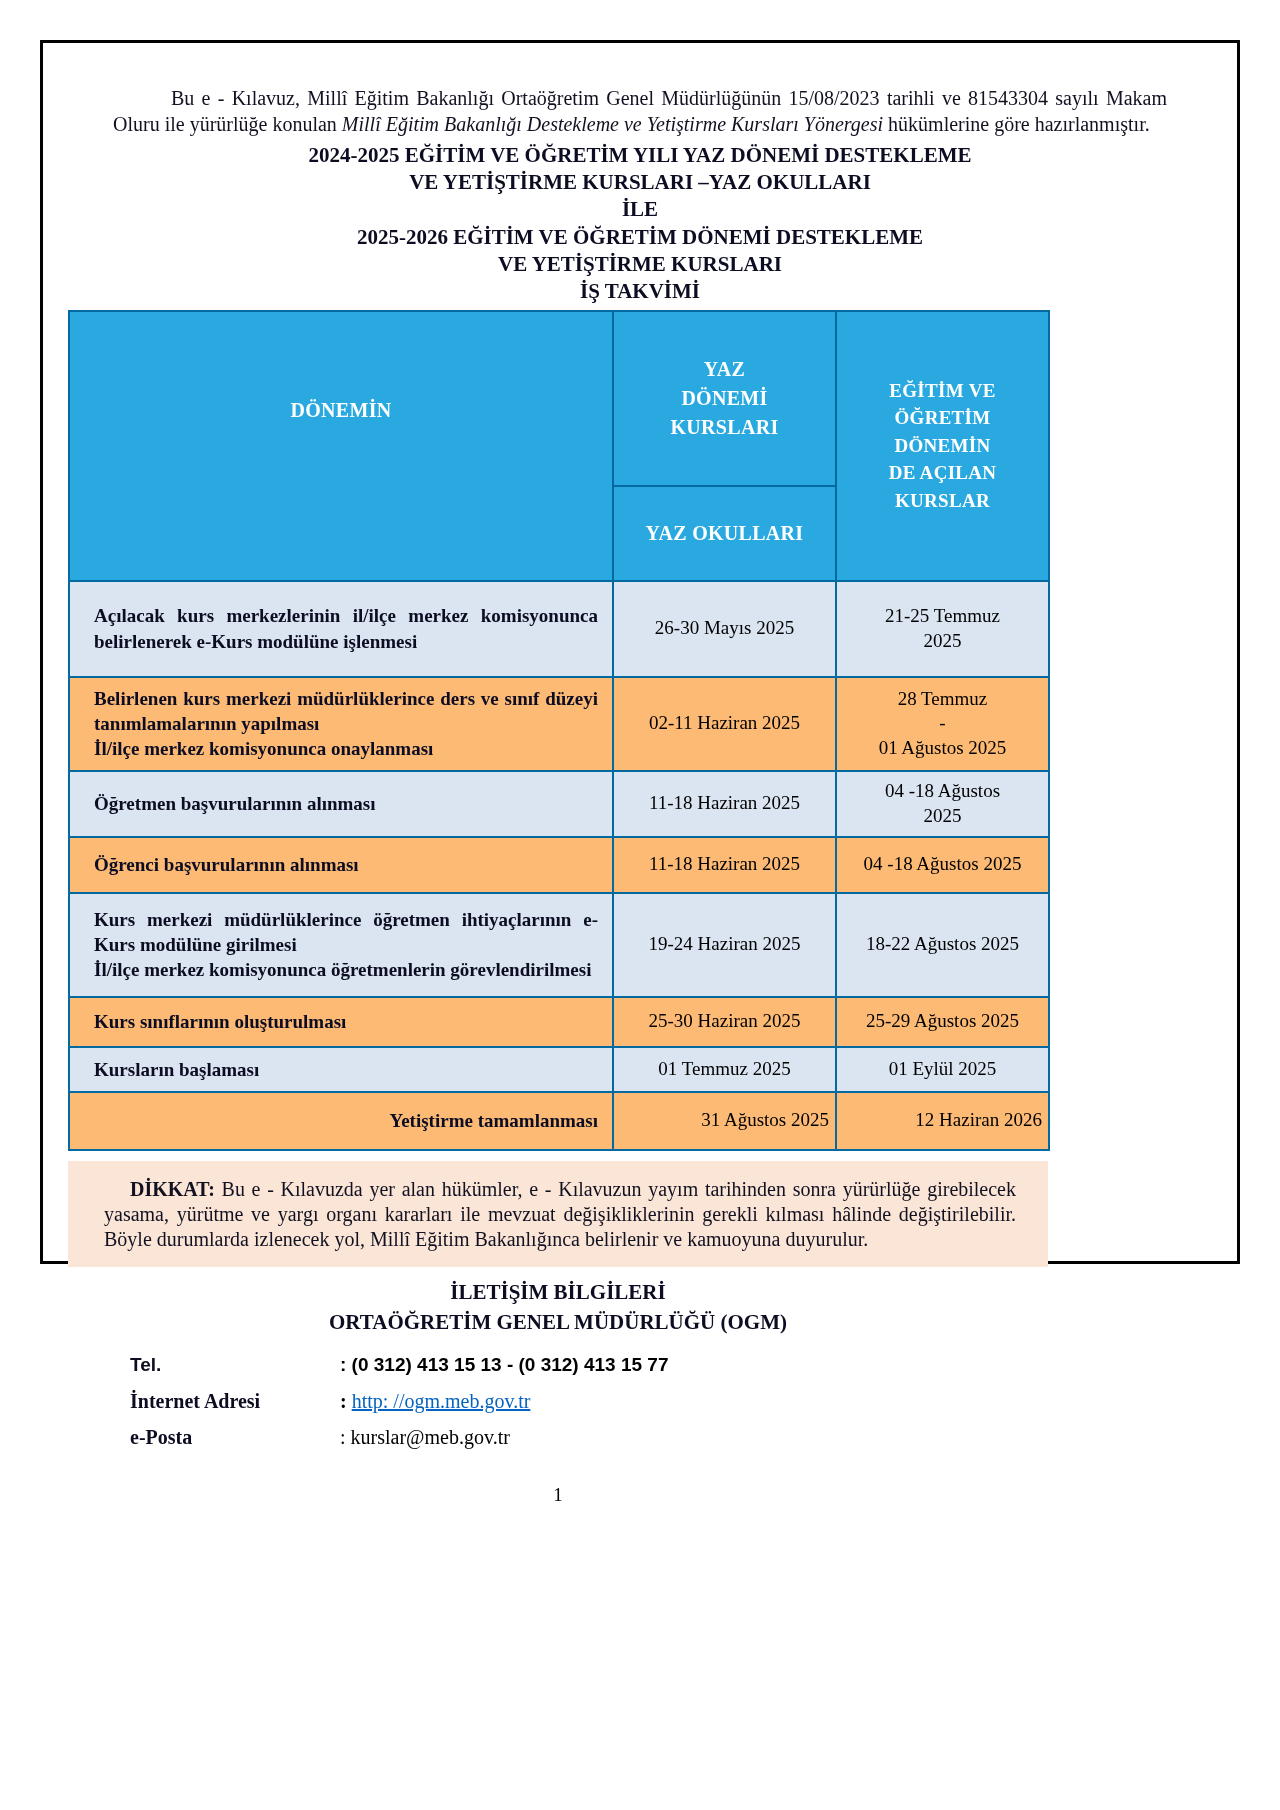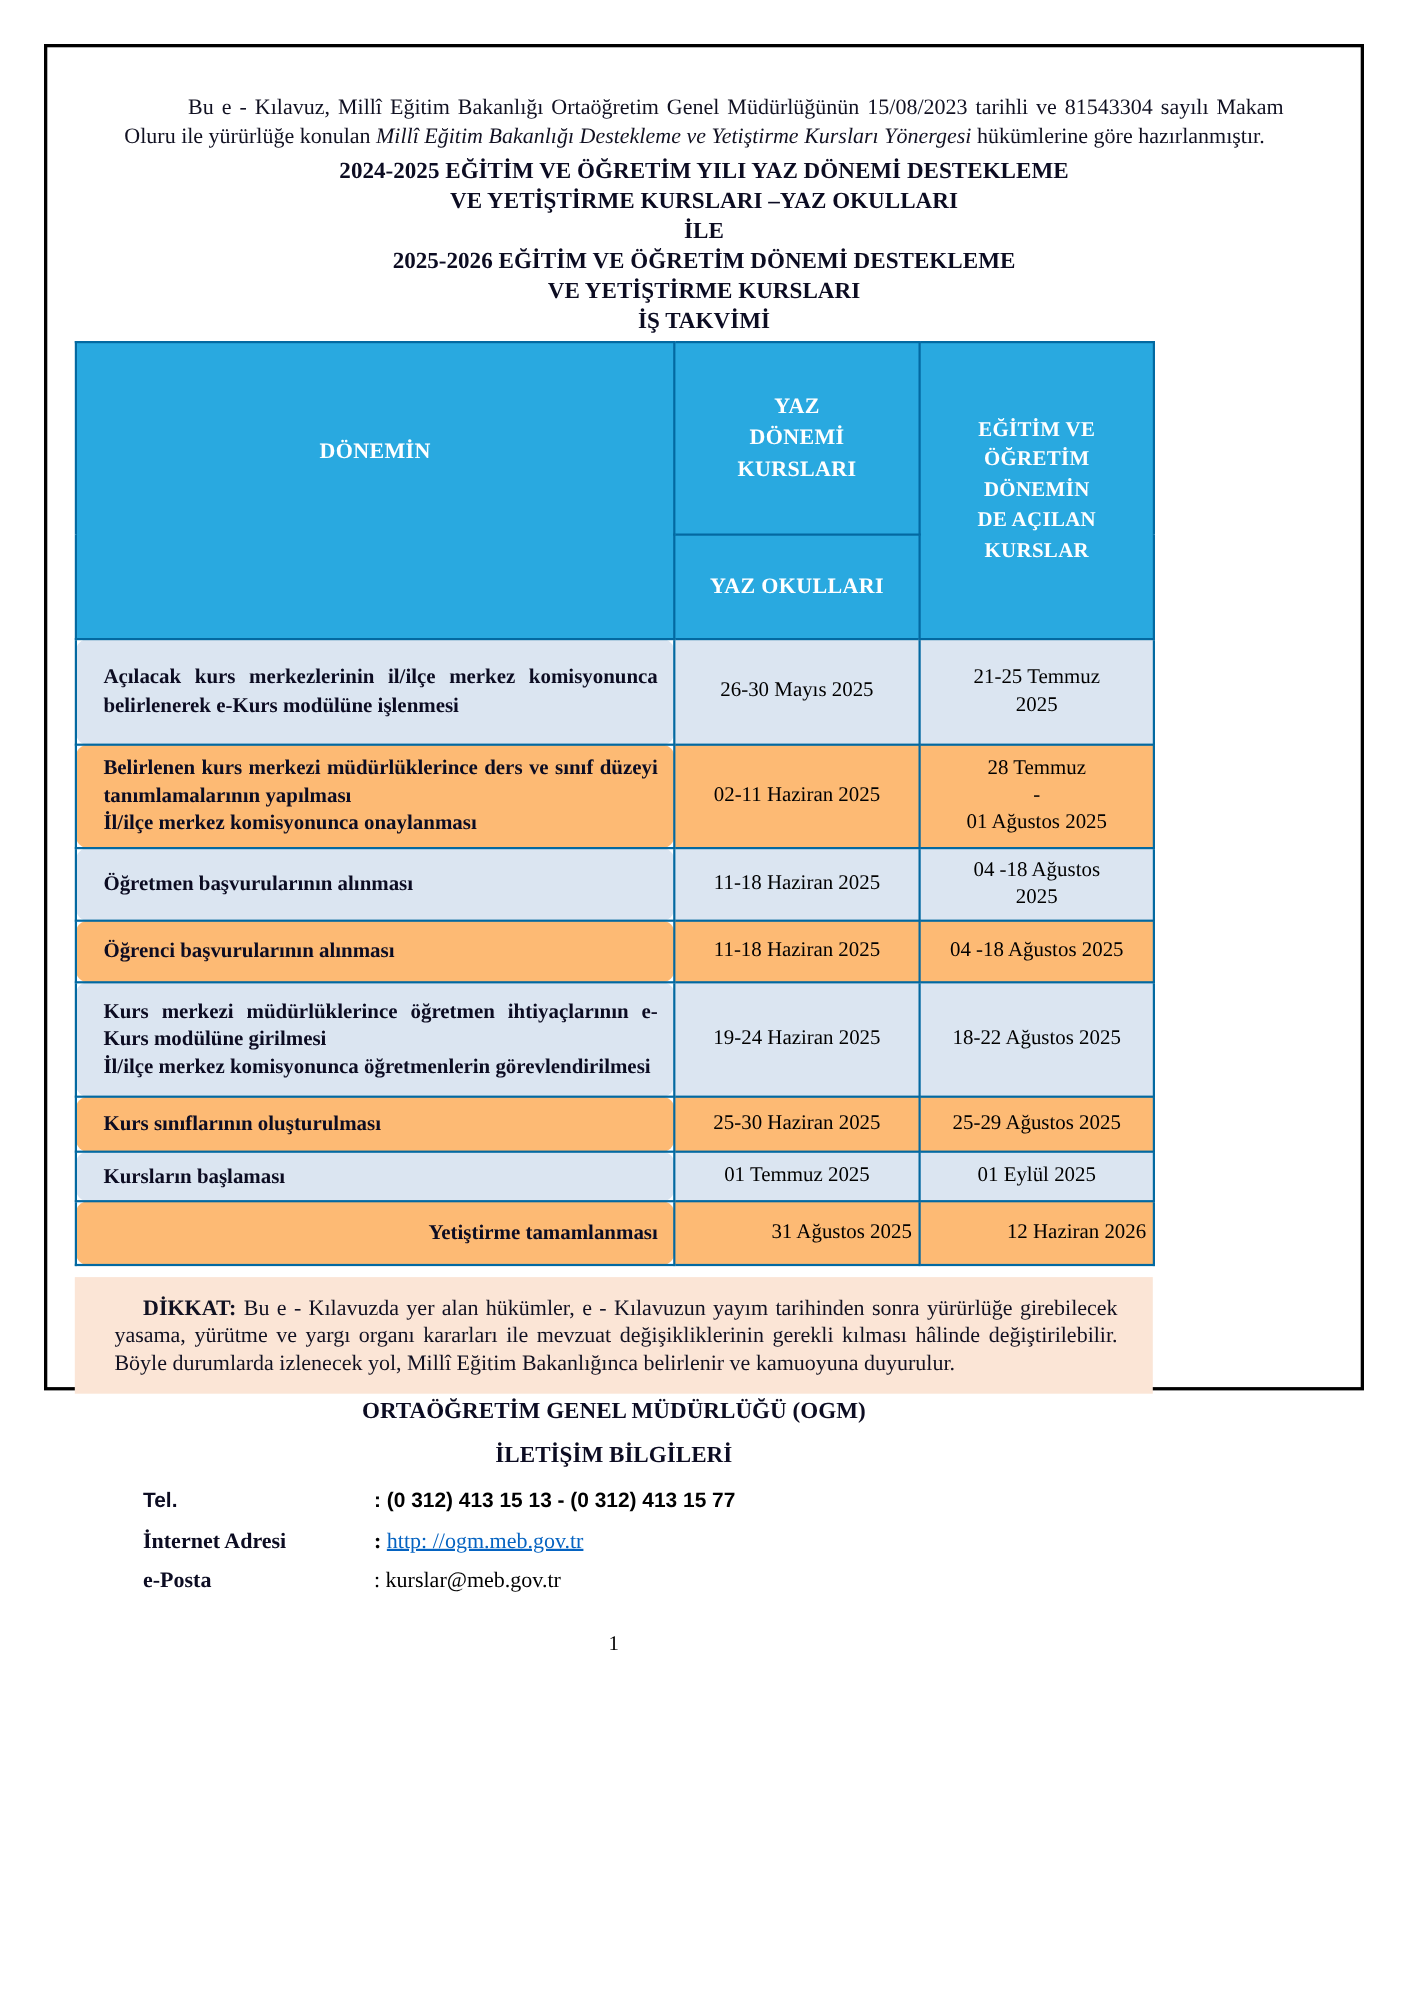--- a/index.html
+++ b/index.html
@@ -40,21 +40,21 @@
   th.h-islemler { width: 544px; font-size: 20px; padding-bottom: 70px; }
   th.h-yaz      { width: 223px; height: 175px; font-size: 20px; white-space: pre-line; line-height: 1.45; }
   th.h-egitim   { width: 213px; font-size: 19px; white-space: pre-line; line-height: 1.45; }
   th.h-okullari { height: 95px; font-weight: normal; font-size: 20px; }
   .schedule tbody tr { background: #fdba74; }
   .schedule tbody tr:nth-child(odd) { background: #dbe5f1; }
   .schedule td { font-size: 19px; vertical-align: middle; }
   td.c-process {
     font-weight: bold; color: #0c0c22;
     padding: 8px 14px 8px 24px;
-    text-align: justify; white-space: pre-line; line-height: 1.32; border-radius: 11px;
+    text-align: justify; white-space: pre-line; line-height: 1.32;
   }
   td.c-date { text-align: center; white-space: pre-line; line-height: 1.3; padding: 4px 6px; }
   .schedule tbody tr:nth-child(1) > td { height: 96px; }
   .schedule tbody tr:nth-child(2) > td { height: 94px; }
   .schedule tbody tr:nth-child(3) > td { height: 66px; }
   .schedule tbody tr:nth-child(4) > td { height: 56px; }
   .schedule tbody tr:nth-child(5) > td { height: 104px; }
   .schedule tbody tr:nth-child(6) > td { height: 50px; }
   .schedule tbody tr:nth-child(7) > td { height: 45px; }
   .schedule tbody tr:nth-child(8) > td { height: 58px; text-align: right; }
@@ -163,22 +163,22 @@
         <td class="c-process">Yetiştirme tamamlanması</td>
         <td class="c-date">31 Ağustos 2025</td>
         <td class="c-date">12 Haziran 2026</td>
       </tr>
     </tbody>
   </table>
 
   <div class="notice"><b>DİKKAT:</b> <span>Bu e - Kılavuzda yer alan hükümler, e - Kılavuzun yayım tarihinden sonra yürürlüğe girebilecek yasama, yürütme ve yargı organı kararları ile mevzuat değişikliklerinin gerekli kılması hâlinde değiştirilebilir. Böyle durumlarda izlenecek yol, Millî Eğitim Bakanlığınca belirlenir ve kamuoyuna duyurulur.</span></div>
 
   <div class="content-col">
+    <div class="contact-head first">İLETİŞİM BİLGİLERİ</div>
     <div class="contact-head">ORTAÖĞRETİM GENEL MÜDÜRLÜĞÜ (OGM)</div>
-    <div class="contact-head first">İLETİŞİM BİLGİLERİ</div>
 
     <div class="contact-rows">
       <div class="contact-row">
         <span class="c-label sans">Tel.</span>
         <span class="c-value sans">: (0 312) 413 15 13 - (0 312) 413 15 77</span>
       </div>
       <div class="contact-row">
         <span class="c-label">İnternet Adresi</span>
         <span class="c-value"><b>: </b><a class="link" href="#">http: //ogm.meb.gov.tr</a></span>
       </div>

